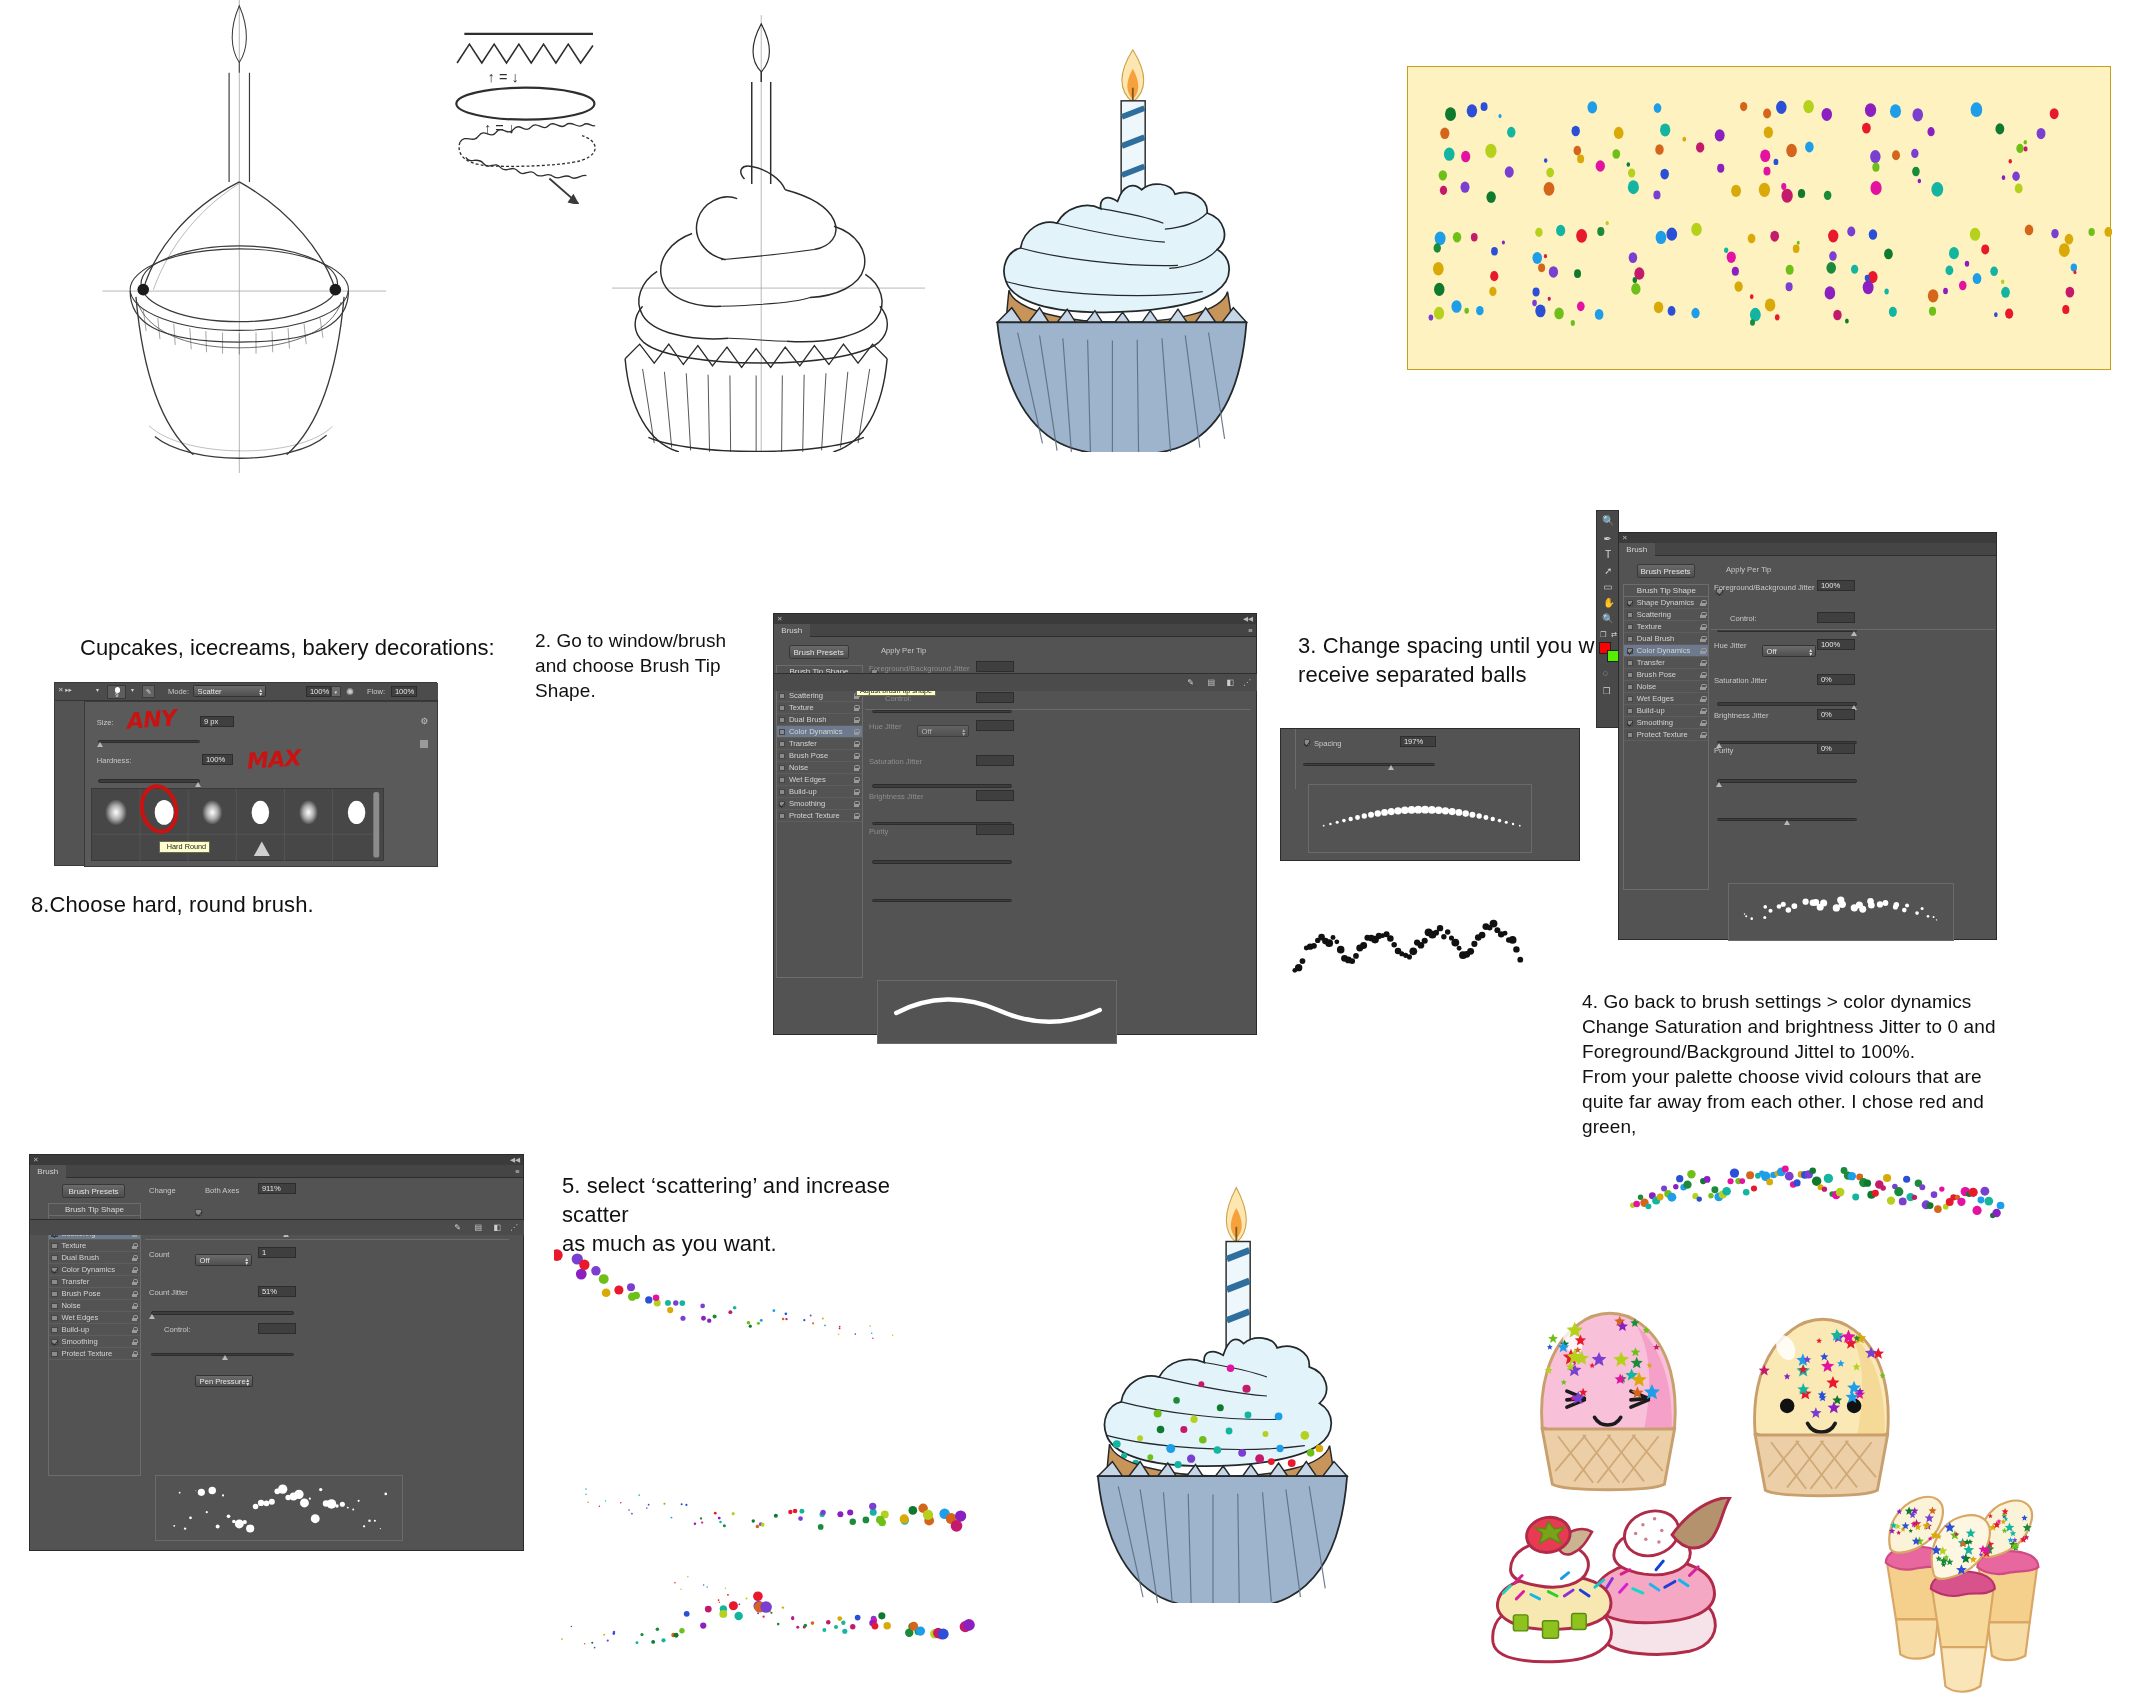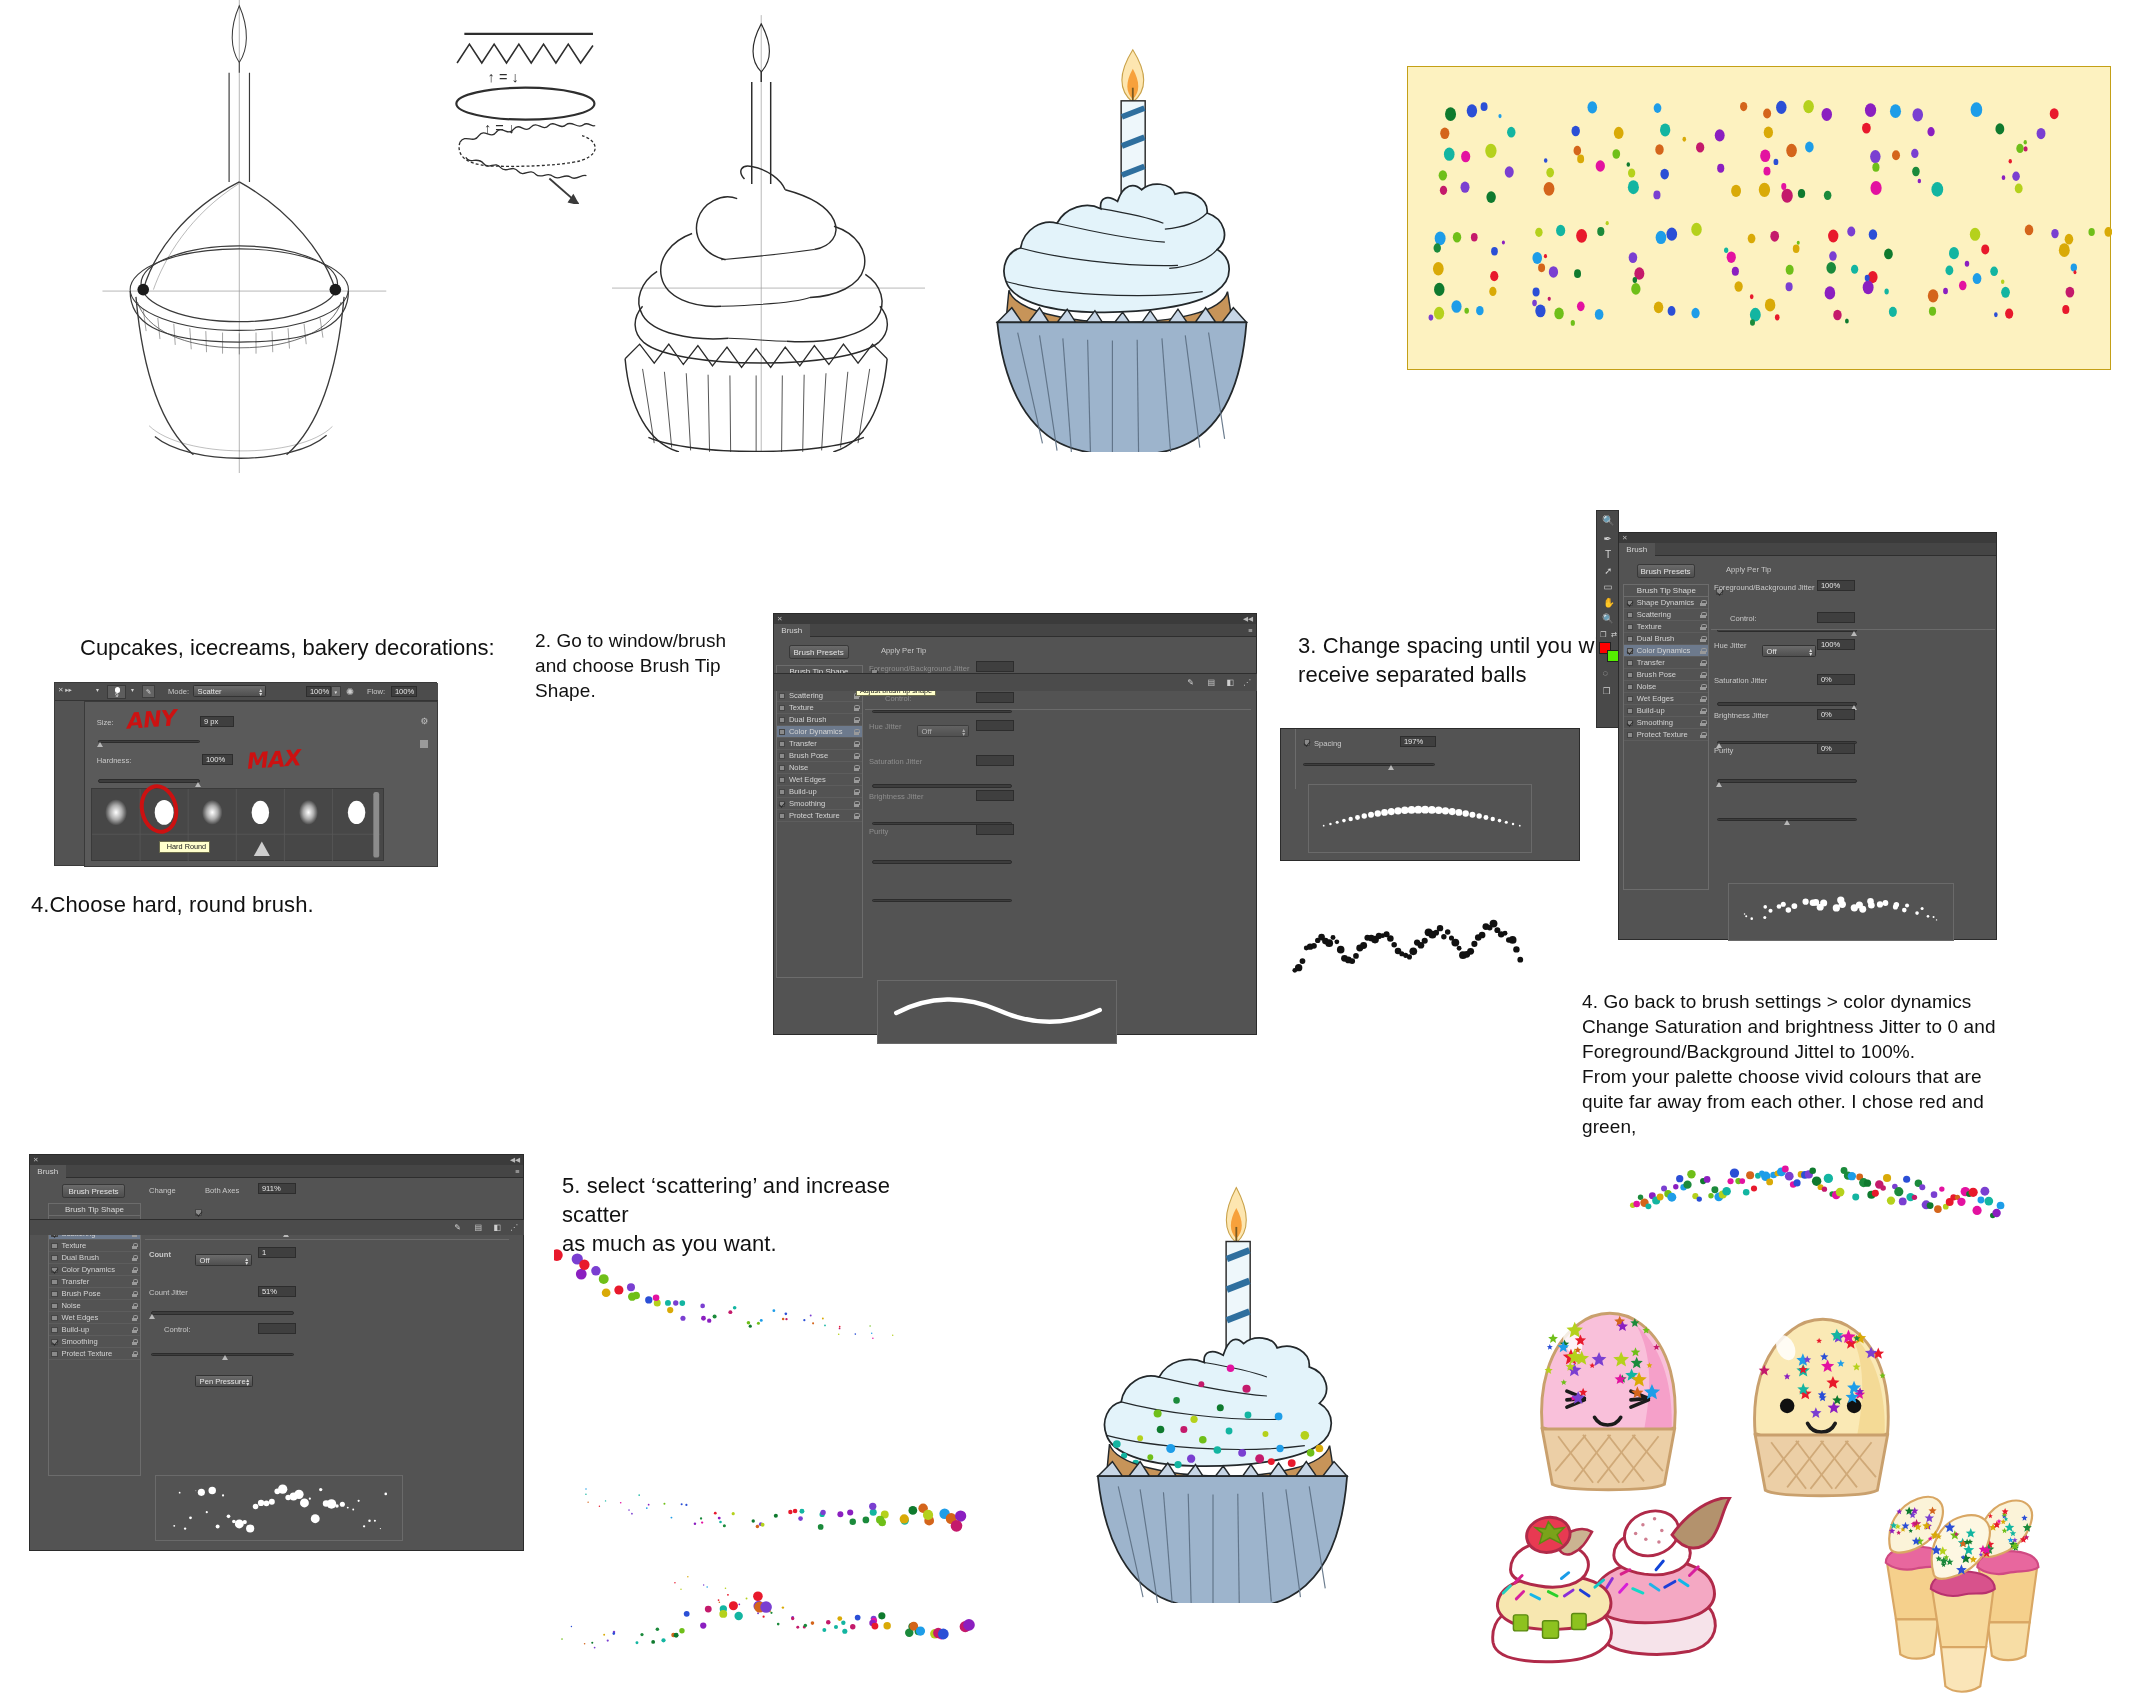--- a/index.html
+++ b/index.html
@@ -550,21 +550,21 @@
         <ellipse cx="363" cy="32" rx="12" ry="16" fill="#fff"></ellipse>
         <path d="M222 92 L233 72 L244 92 Z" fill="#e8e8e8" opacity=".85"></path>
         <rect x="386" y="4" width="8" height="90" rx="3" fill="#8c8c8c"></rect>
       </svg>
       <div class="abs redcircle" style="left:48px; top:-4.4px; width:38px; height:50px;"></div>
       <div class="abs tooltip" style="left:67px; top:52px;padding-left:7px;">Hard Round</div>
     </div>
   </div>
 </div>
 
-<div class="abs note big" style="left:31px; top:890px; width:379px;">4.Choose hard, round brush.</div>
+<div class="abs note big" style="left:31px; top:890px; width:379px;">8.Choose hard, round brush.</div>
 
 <div class="abs note" style="left:535px; top:628px; width:218px;">2. Go to window/brush
 and choose Brush Tip
 Shape.</div>
 
 <div class="ps-panel" style="left:773px; top:613px; width:484px; height:422px;">
   <div class="ps-titlebar">
     <span class="x">✕</span>
     <span class="collapse">◀◀</span>
   </div>
@@ -1152,21 +1152,21 @@
     <div class="thumb" style="left:131px;"></div>
   </div>
   <div class="abs field-label" style="left:134px; top:68px;">Control:</div>
   <div class="abs selbox" style="left:165px; top:66px; width:57px;">
     <span>Off</span>
     <span class="arrows">▴<br>▾</span>
   </div>
   <div class="abs numbox empty" style="left:228px; top:66px; width:38px;"></div>
   <div class="abs divider" style="left:115px; top:84px; width:364px;"></div>
 
-  <div class="abs field-label" style="left:119px; top:95px;font-weight:bold;">Count</div>
+  <div class="abs field-label" style="left:119px; top:95px;">Count</div>
   <div class="abs numbox" style="left:228px; top:92px; width:38px;">1</div>
   <div class="abs slider" style="left:121px; top:111px; width:143px;">
     <div class="thumb" style="left:-2.9px;"></div>
   </div>
 
   <div class="abs field-label" style="left:119px; top:133px;">Count Jitter</div>
   <div class="abs numbox" style="left:228px; top:131px; width:38px;">51%</div>
   <div class="abs slider" style="left:121px; top:149px; width:143px;">
     <div class="thumb" style="left:70px;"></div>
   </div>

